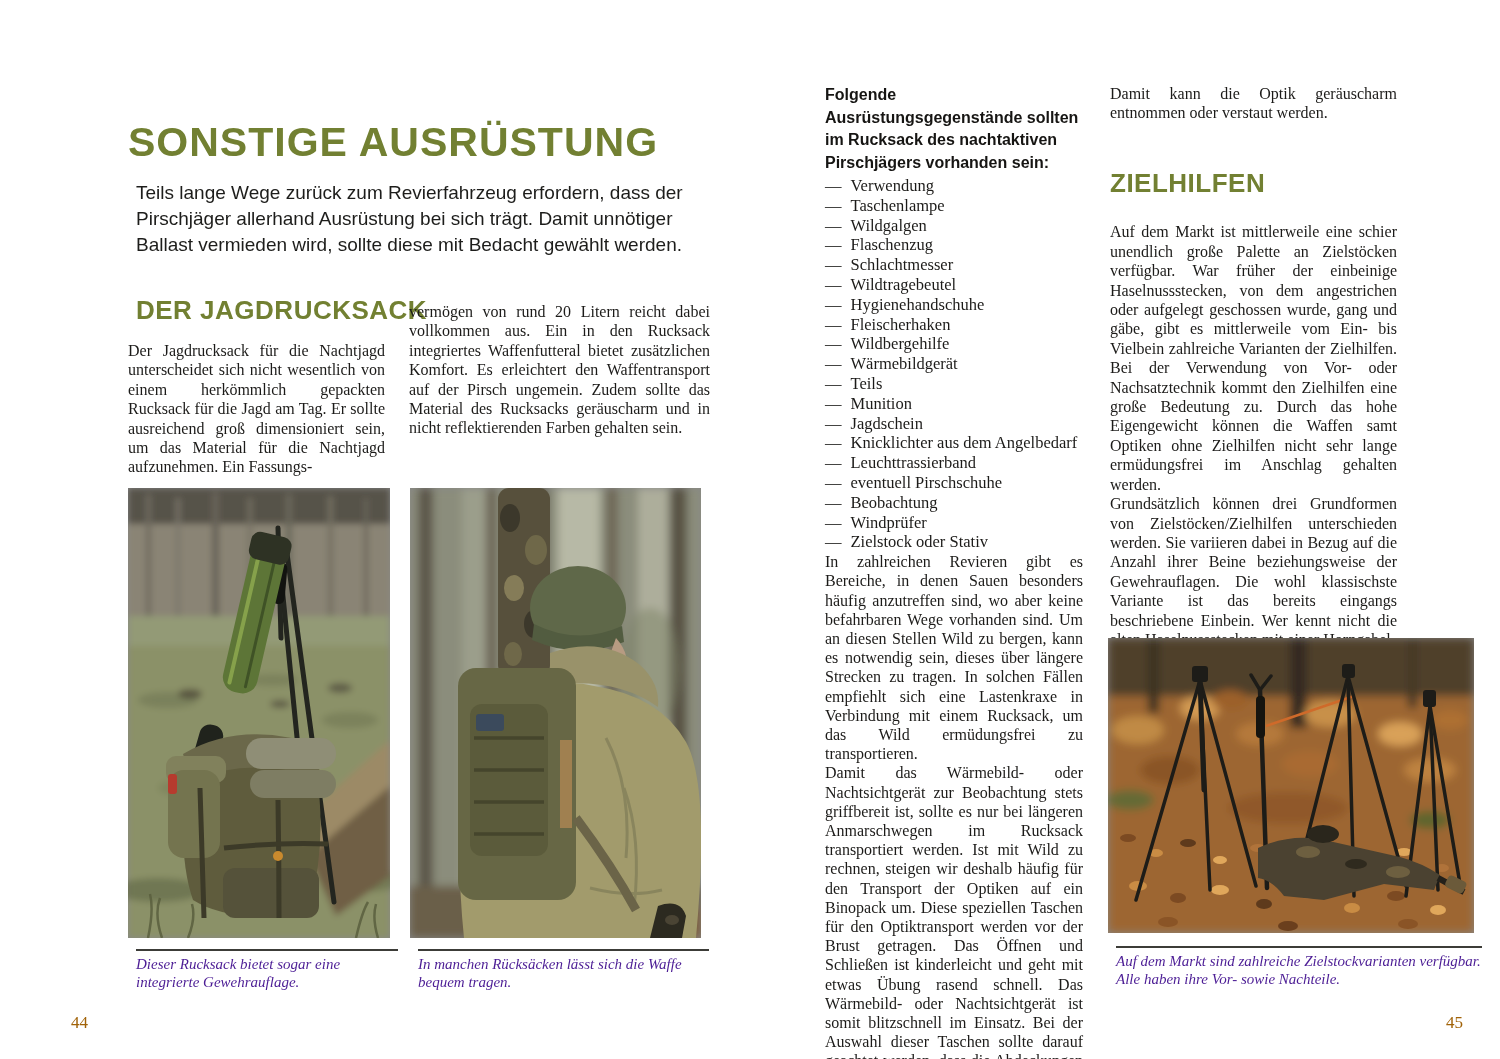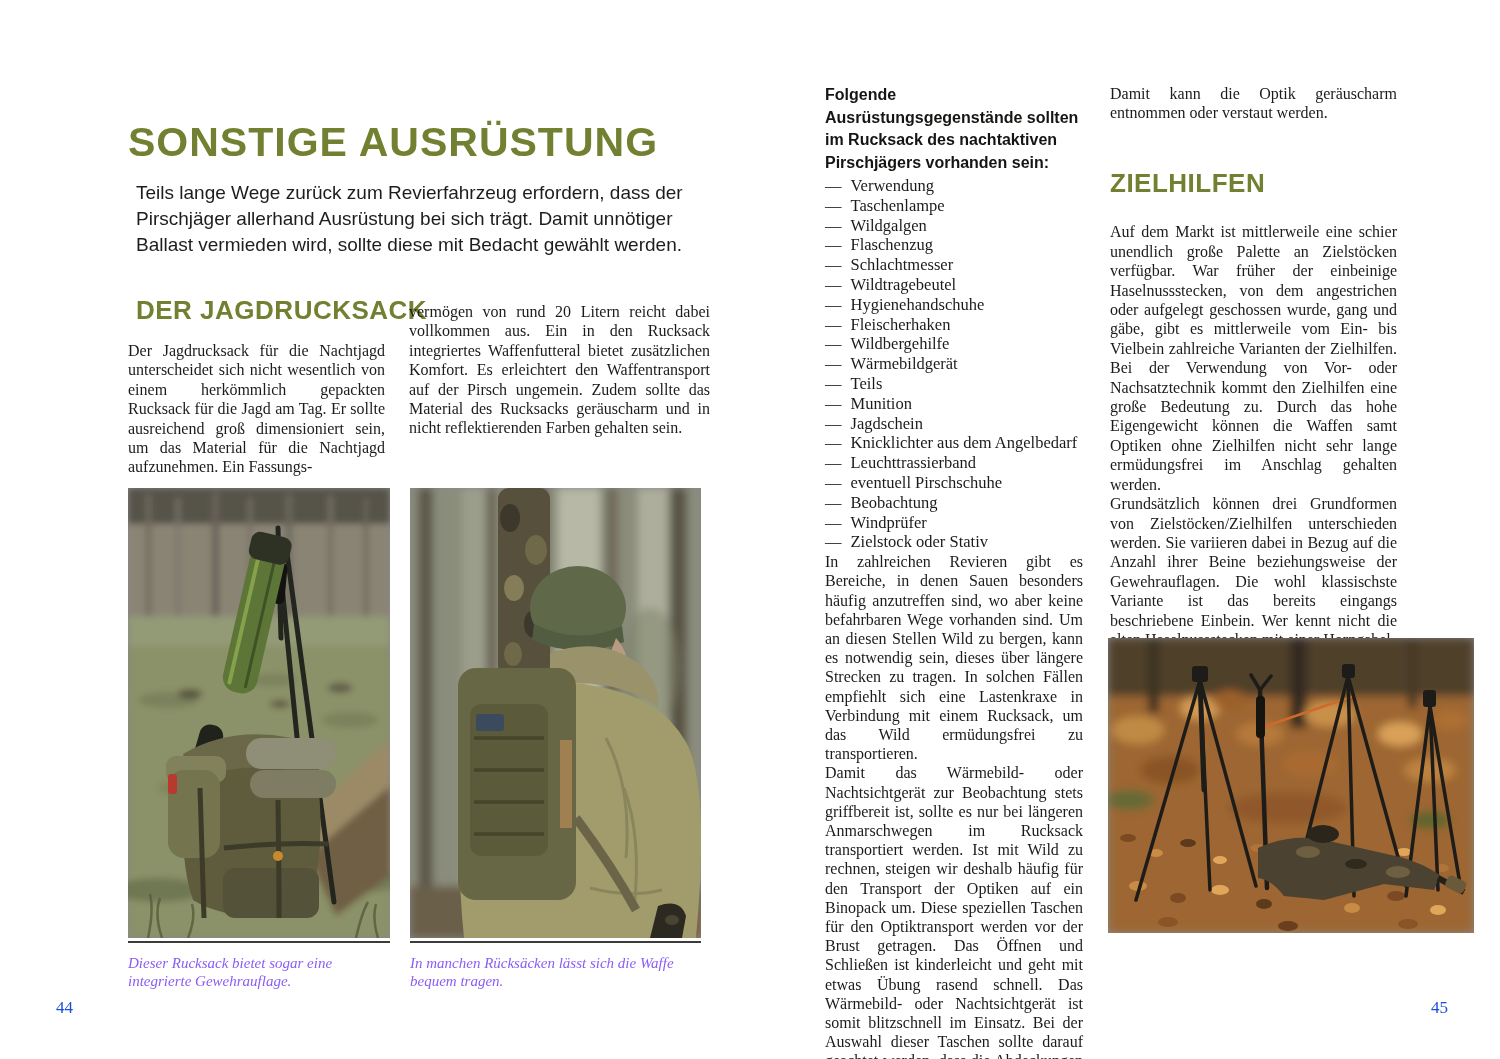--- a/index.html
+++ b/index.html
@@ -10,22 +10,22 @@
   .spread{position:relative;width:1500px;height:1059px;background:#ffffff;overflow:hidden;}
   .abs{position:absolute;}
   .h1{font:700 41px/1.05 "Liberation Sans",sans-serif;color:var(--green);letter-spacing:1px;margin:0;}
   .sans-intro{font:400 19px/1.38 "Liberation Sans",sans-serif;color:#1d1d1b;margin:0;}
   .h2{font:700 26px/1.1 "Liberation Sans",sans-serif;color:var(--green);letter-spacing:.5px;margin:8px;}
   .serif{font:400 16px/19.4px "Liberation Serif",serif;color:#1c1b19;text-align:justify;}
   .serif p{margin:0;}
   .list-intro{font:700 16px/22.5px "Liberation Sans",sans-serif;color:#161513;margin:0 0 2px 0;text-align:left;}
   .eq-item{display:flex;gap:9px;font:400 16.5px/19.8px "Liberation Serif",serif;color:#1c1b19;}
   .eq-item .mk{flex:0 0 auto;}
-  .cap{font:italic 15px/18px "Liberation Serif",serif;color:#8b5cf6;border-top:2px solid #3c3c38;padding-top:11px;margin:0;text-align:left;}
-  .pgnum{font:400 17px/1 "Liberation Serif",serif;color:#1d4ed8;margin:1px;}
+  .cap{font:italic 15px/18px "Liberation Serif",serif;color:#4c1d95;border-top:2px solid #3c3c38;padding-top:4px;margin:8px;text-align:left;}
+  .pgnum{font:400 17px/1 "Liberation Serif",serif;color:#a16207;margin:16px;}
   figure{margin:0;position:absolute;overflow:hidden;background:#888;}
   figure svg{display:block;width:100%;height:100%;}
 </style>
 </head>
 <body>
 
 <div class="spread">
 
   <h1 class="abs h1" style="left:128px;top:121px;">SONSTIGE AUSRÜSTUNG</h1>
 
@@ -341,16 +341,17 @@
         <ellipse cx="200" cy="214" rx="12" ry="6" fill="#6d5f40"></ellipse>
         <ellipse cx="248" cy="226" rx="11" ry="5" fill="#2f2a1e"></ellipse>
         <ellipse cx="290" cy="234" rx="12" ry="6" fill="#6d5f40"></ellipse>
         <ellipse cx="215" cy="196" rx="16" ry="9" fill="#2a261c"></ellipse>
         <line x1="330" y1="240" x2="356" y2="254" stroke="#23201a" stroke-width="6"></line>
         <rect x="338" y="240" width="20" height="13" rx="4" transform="rotate(26 348 246)" fill="#6b5a3a"></rect>
       </g>
     </svg>
   </figure>
 
+  <p class="cap abs" style="left:1108px;top:938px;width:366px;">Auf dem Markt sind zahlreiche Zielstockvarianten verfügbar. Alle haben ihre Vor- sowie Nachteile.</p>
 
   <p class="pgnum abs" style="left:1404px;top:998px;width:43px;text-align:right;font-family:Liberation Serif, serif;">45</p>
 
 </div>
 
 </body></html>

